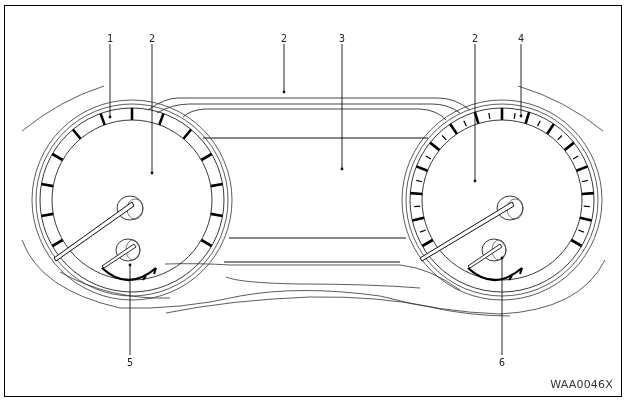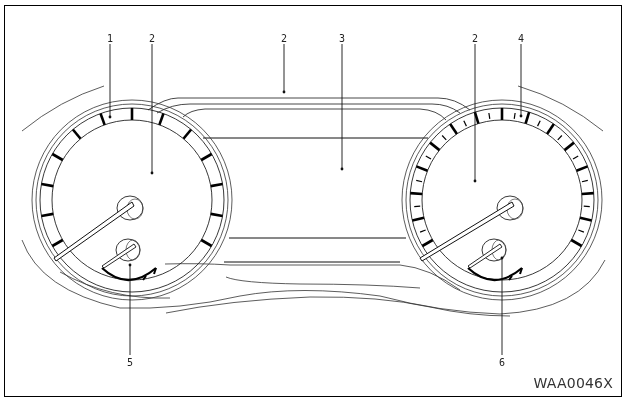--- a/index.html
+++ b/index.html
@@ -1,19 +1,19 @@
 <!DOCTYPE html>
 <html><head>
 <meta charset="utf-8">
 <style>
   html, body { margin: 0; padding: 0; background: #ffffff; }
   body { width: 627px; height: 402px; position: relative; overflow: hidden; font-family: "DejaVu Sans", sans-serif; }
   #diagram { position: absolute; left: 0; top: 0; width: 627px; height: 402px; }
   .callout-label { position: absolute; font-family: "DejaVu Sans Mono", monospace; font-size: 10px; color: #222; line-height: 10px; transform: translateX(-50%); }
-  .figure-code { position: absolute; right: 14px; bottom: 11px; font-family: "DejaVu Sans", sans-serif; font-size: 14px; color: #333; letter-spacing: 0.2px; }
+  .figure-code { position: absolute; right: 14px; bottom: 11px; font-family: "DejaVu Sans", sans-serif; font-size: 11px; color: #333; letter-spacing: 0.2px; }
 </style>
 </head>
 <body>
 
 <svg id="diagram" viewBox="0 0 627 402" xmlns="http://www.w3.org/2000/svg">
 
   <rect x="4.5" y="5.5" width="617" height="391" fill="none" stroke="#000" stroke-width="1"></rect>
 
   <g fill="none" stroke="#333" stroke-width="0.8">
     <path d="M22 131 Q60 100 104 86"></path>

